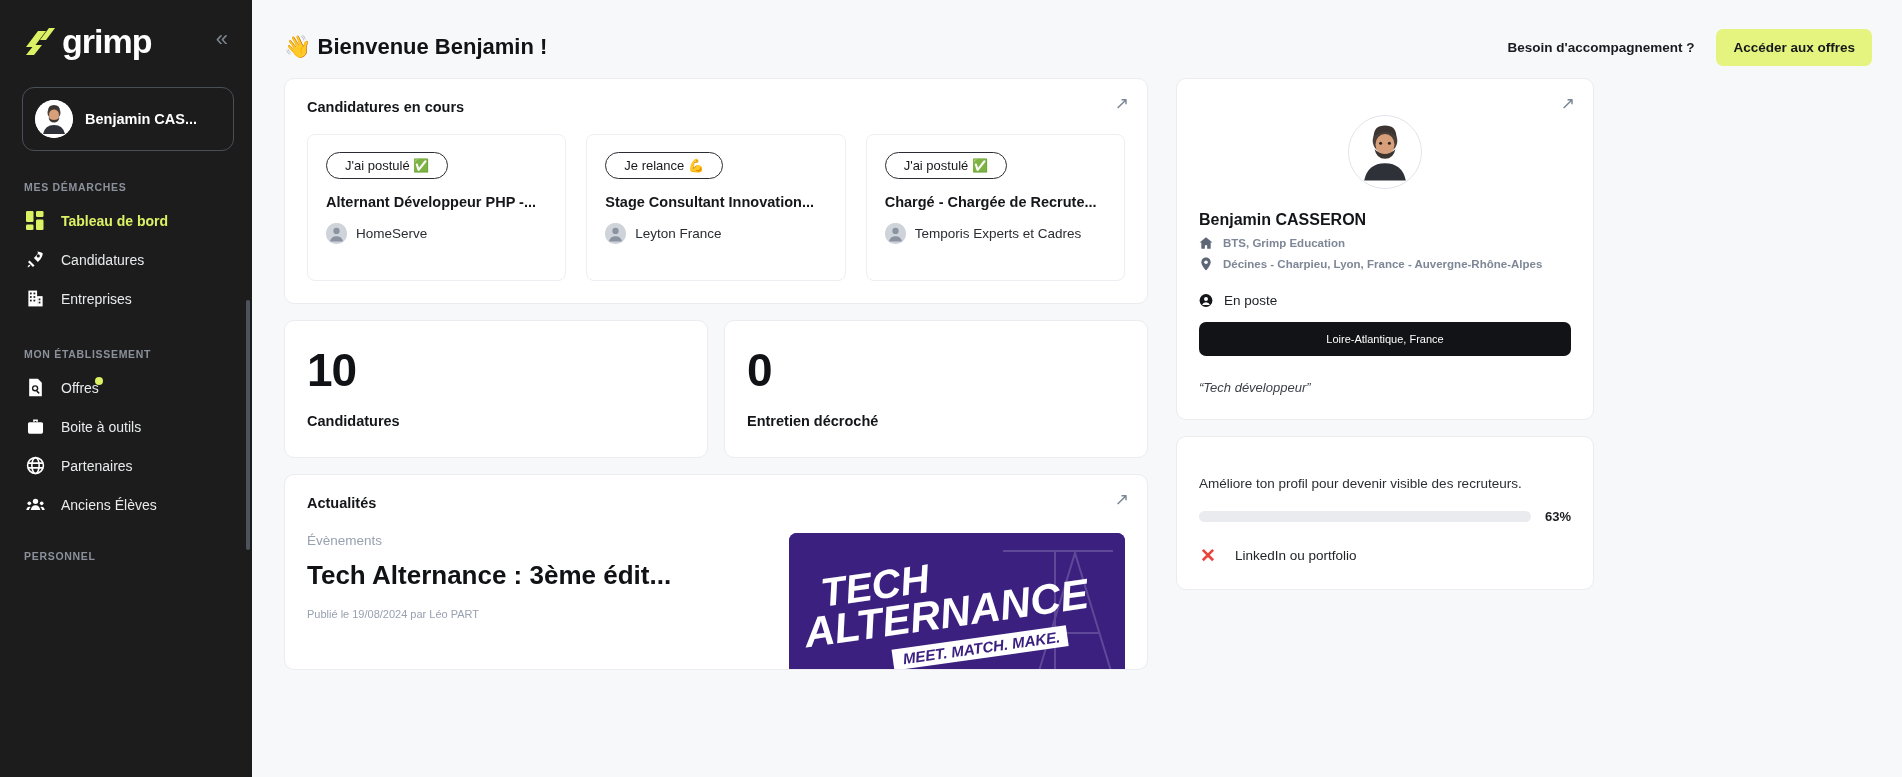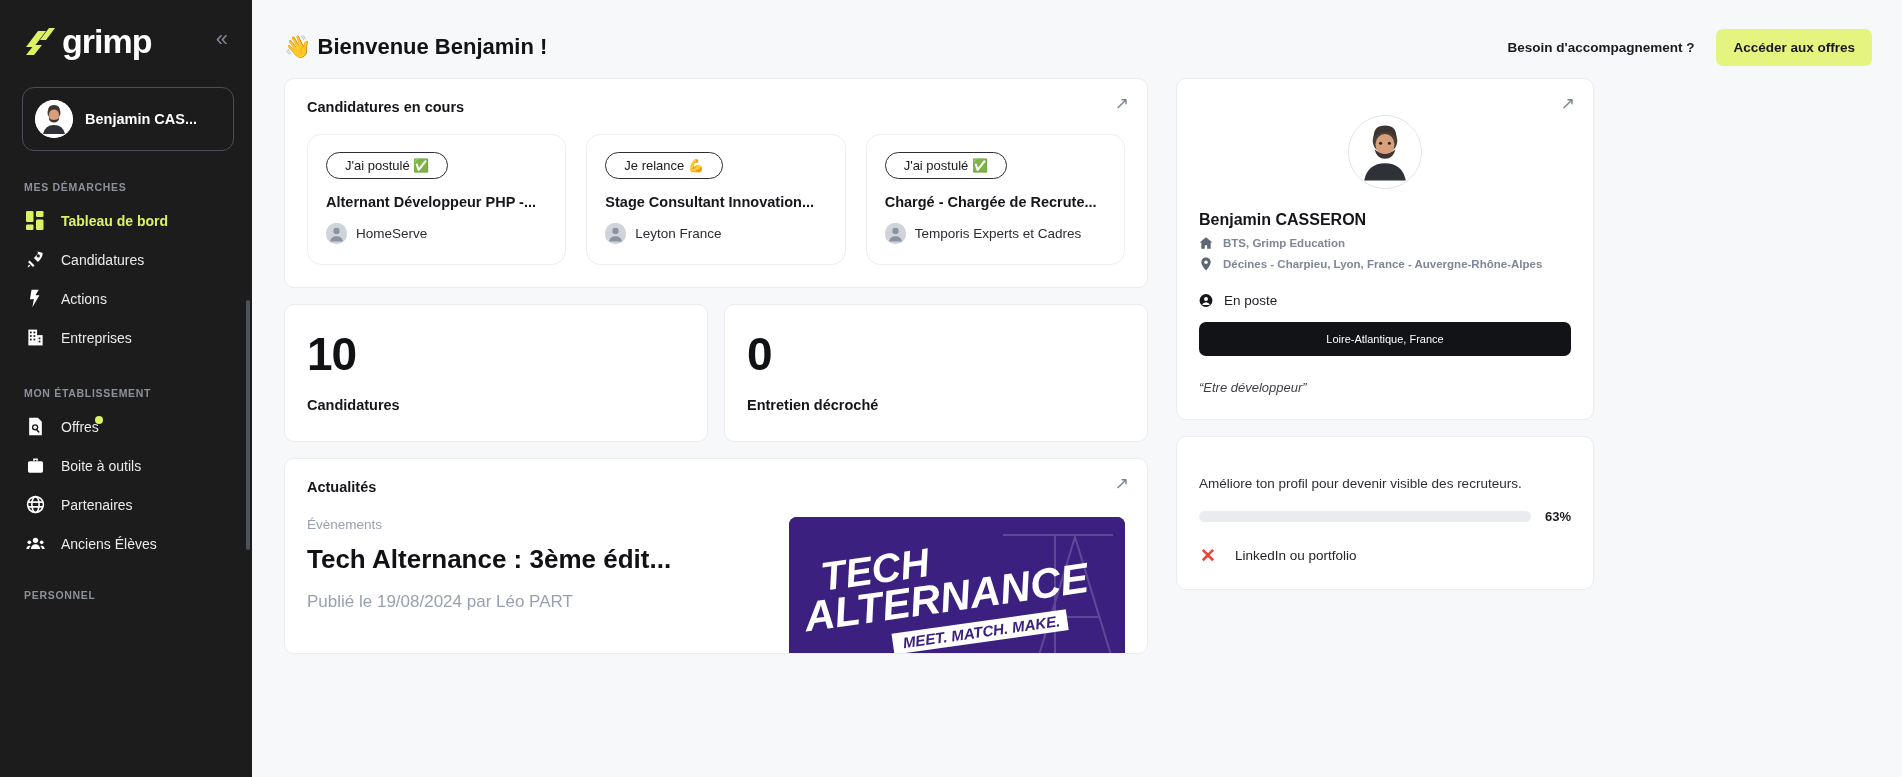--- a/index.html
+++ b/index.html
@@ -89,22 +89,22 @@
   .expand-ico {
     position: absolute; top: 16px; right: 18px; color: #7b8694;
     font-size: 17px; cursor: pointer; line-height: 1;
   }
 
   
   .apps-card { padding: 20px 22px 22px 22px; }
   .apps-row { display: flex; gap: 20px; margin-top: 19px; }
   .app-tile {
     flex: 1 1 0; min-width: 0;
-    border: 1px solid #eceef1; border-radius: 14px;
-    padding: 17px 18px 20px 18px; cursor: pointer;
+    border: 1px solid #eceef1; border-radius: 8px;
+    padding: 17px 18px 36px 18px; cursor: pointer;
   }
   .status-pill {
     display: inline-flex; align-items: center; gap: 6px;
     border: 1px solid #2c2d32; border-radius: 999px;
     padding: 5px 18px; font-size: 13px; color: #17181c; background:#fff;
   }
   .app-role {
     margin-top: 15px; font-size: 14.5px; font-weight: bold; color: #16171b;
     white-space: nowrap; overflow: hidden; text-overflow: ellipsis;
   }
@@ -123,21 +123,21 @@
   }
   .stat-value { font-size: 46px; font-weight: bold; color: #111216; line-height: 1; letter-spacing:-1px;}
   .stat-label { margin-top: 20px; font-size: 14.5px; font-weight: bold; color: #15161a; }
 
   
   .news-card { padding: 20px 22px 0 22px; height: 196px; overflow: hidden; }
   .news-body { display: flex; margin-top: 22px; }
   .news-text { flex: 1 1 auto; min-width: 0; }
   .news-cat { font-size: 13.5px; color: #98a1b0; }
   .news-head { margin-top: 12px; font-size: 26px; font-weight: bold; color: #111216; white-space: nowrap; }
-  .news-meta { margin-top: 17px; font-size: 17px; color: #98a1b0; }
+  .news-meta { margin-top: 17px; font-size: 11px; color: #98a1b0; }
   .news-thumb {
     width: 336px; height: 148px; flex: 0 0 336px; border-radius: 8px;
     background: #3b2080; position: relative; overflow: hidden;
   }
 
   
   .profile-card { padding: 22px 22px 24px 22px; }
   .avatar-lg {
     width: 74px; height: 74px; border-radius: 50%; margin: 14px auto 0 auto;
     background: #fff; border: 1px solid #dfe3e8; overflow: hidden;
@@ -224,28 +224,20 @@
         <svg width="19" height="19" viewBox="0 0 24 24" fill="#ffffff">
           <path d="M14.5 2c3.5 0 7 1.5 7.5 2 .5.5-.5 5-3 8l-3 3-5-5 3-3c1.6-1.6 3.5-4.1 .5-5Z" transform="translate(-1,0)"></path>
           <path d="M4.5 13.2 10.8 19.5 8.8 21.5 2.5 15.2Z"></path>
           <circle cx="15.5" cy="7.5" r="2" fill="#1c1c1c"></circle>
           <path d="M2 22c.4-2 1.2-3 2.6-3.4l.8.8C4.9 20.8 4 21.6 2 22Z"></path>
         </svg>
       </span>
       <span class="ni-label">Candidatures</span>
     </div>
 
-    <div class="nav-item">
-      <span class="nav-ico">
-        <svg width="19" height="19" viewBox="0 0 24 24" fill="#ffffff">
-          <path d="M7 1h9l-4 7h5L8 23l2-10H5Z"></path>
-        </svg>
-      </span>
-      <span class="ni-label">Actions</span>
-    </div>
 
     <div class="nav-item">
       <span class="nav-ico">
         <svg width="19" height="19" viewBox="0 0 24 24" fill="#ffffff">
           <path d="M3 2h11v20H3Z"></path>
           <path d="M14 9h7v13h-7Z"></path>
           <rect x="5" y="4.5" width="2.2" height="2.2" fill="#1c1c1c"></rect>
           <rect x="9.5" y="4.5" width="2.2" height="2.2" fill="#1c1c1c"></rect>
           <rect x="5" y="9" width="2.2" height="2.2" fill="#1c1c1c"></rect>
           <rect x="9.5" y="9" width="2.2" height="2.2" fill="#1c1c1c"></rect>
@@ -464,21 +456,21 @@
               <svg width="17" height="17" viewBox="0 0 24 24">
                   <circle cx="12" cy="12" r="11" fill="#15161a"></circle>
                   <circle cx="12" cy="9.5" r="3.4" fill="#ffffff"></circle>
                   <path d="M5.2 19.5q1.8-4.6 6.8-4.6t6.8 4.6Z" fill="#ffffff"></path>
                 </svg>
             </span>
             <span class="status-txt">En poste</span>
           </div>
 
           <button class="loc-btn">Loire-Atlantique, France</button>
-          <div class="quote">“Etre développeur”</div>
+          <div class="quote">“Tech développeur”</div>
         </section>
 
         <section class="card qual-card">
           <div class="qual-sub">Améliore ton profil pour devenir visible des recruteurs.</div>
           <div class="bar-row">
             <span class="bar-track">
               <span class="bar-fill" id="bar-fill" style="width: 95%; background: rgb(223, 240, 106);"></span>
             </span>
             <span class="bar-pct">63%</span>
           </div>

